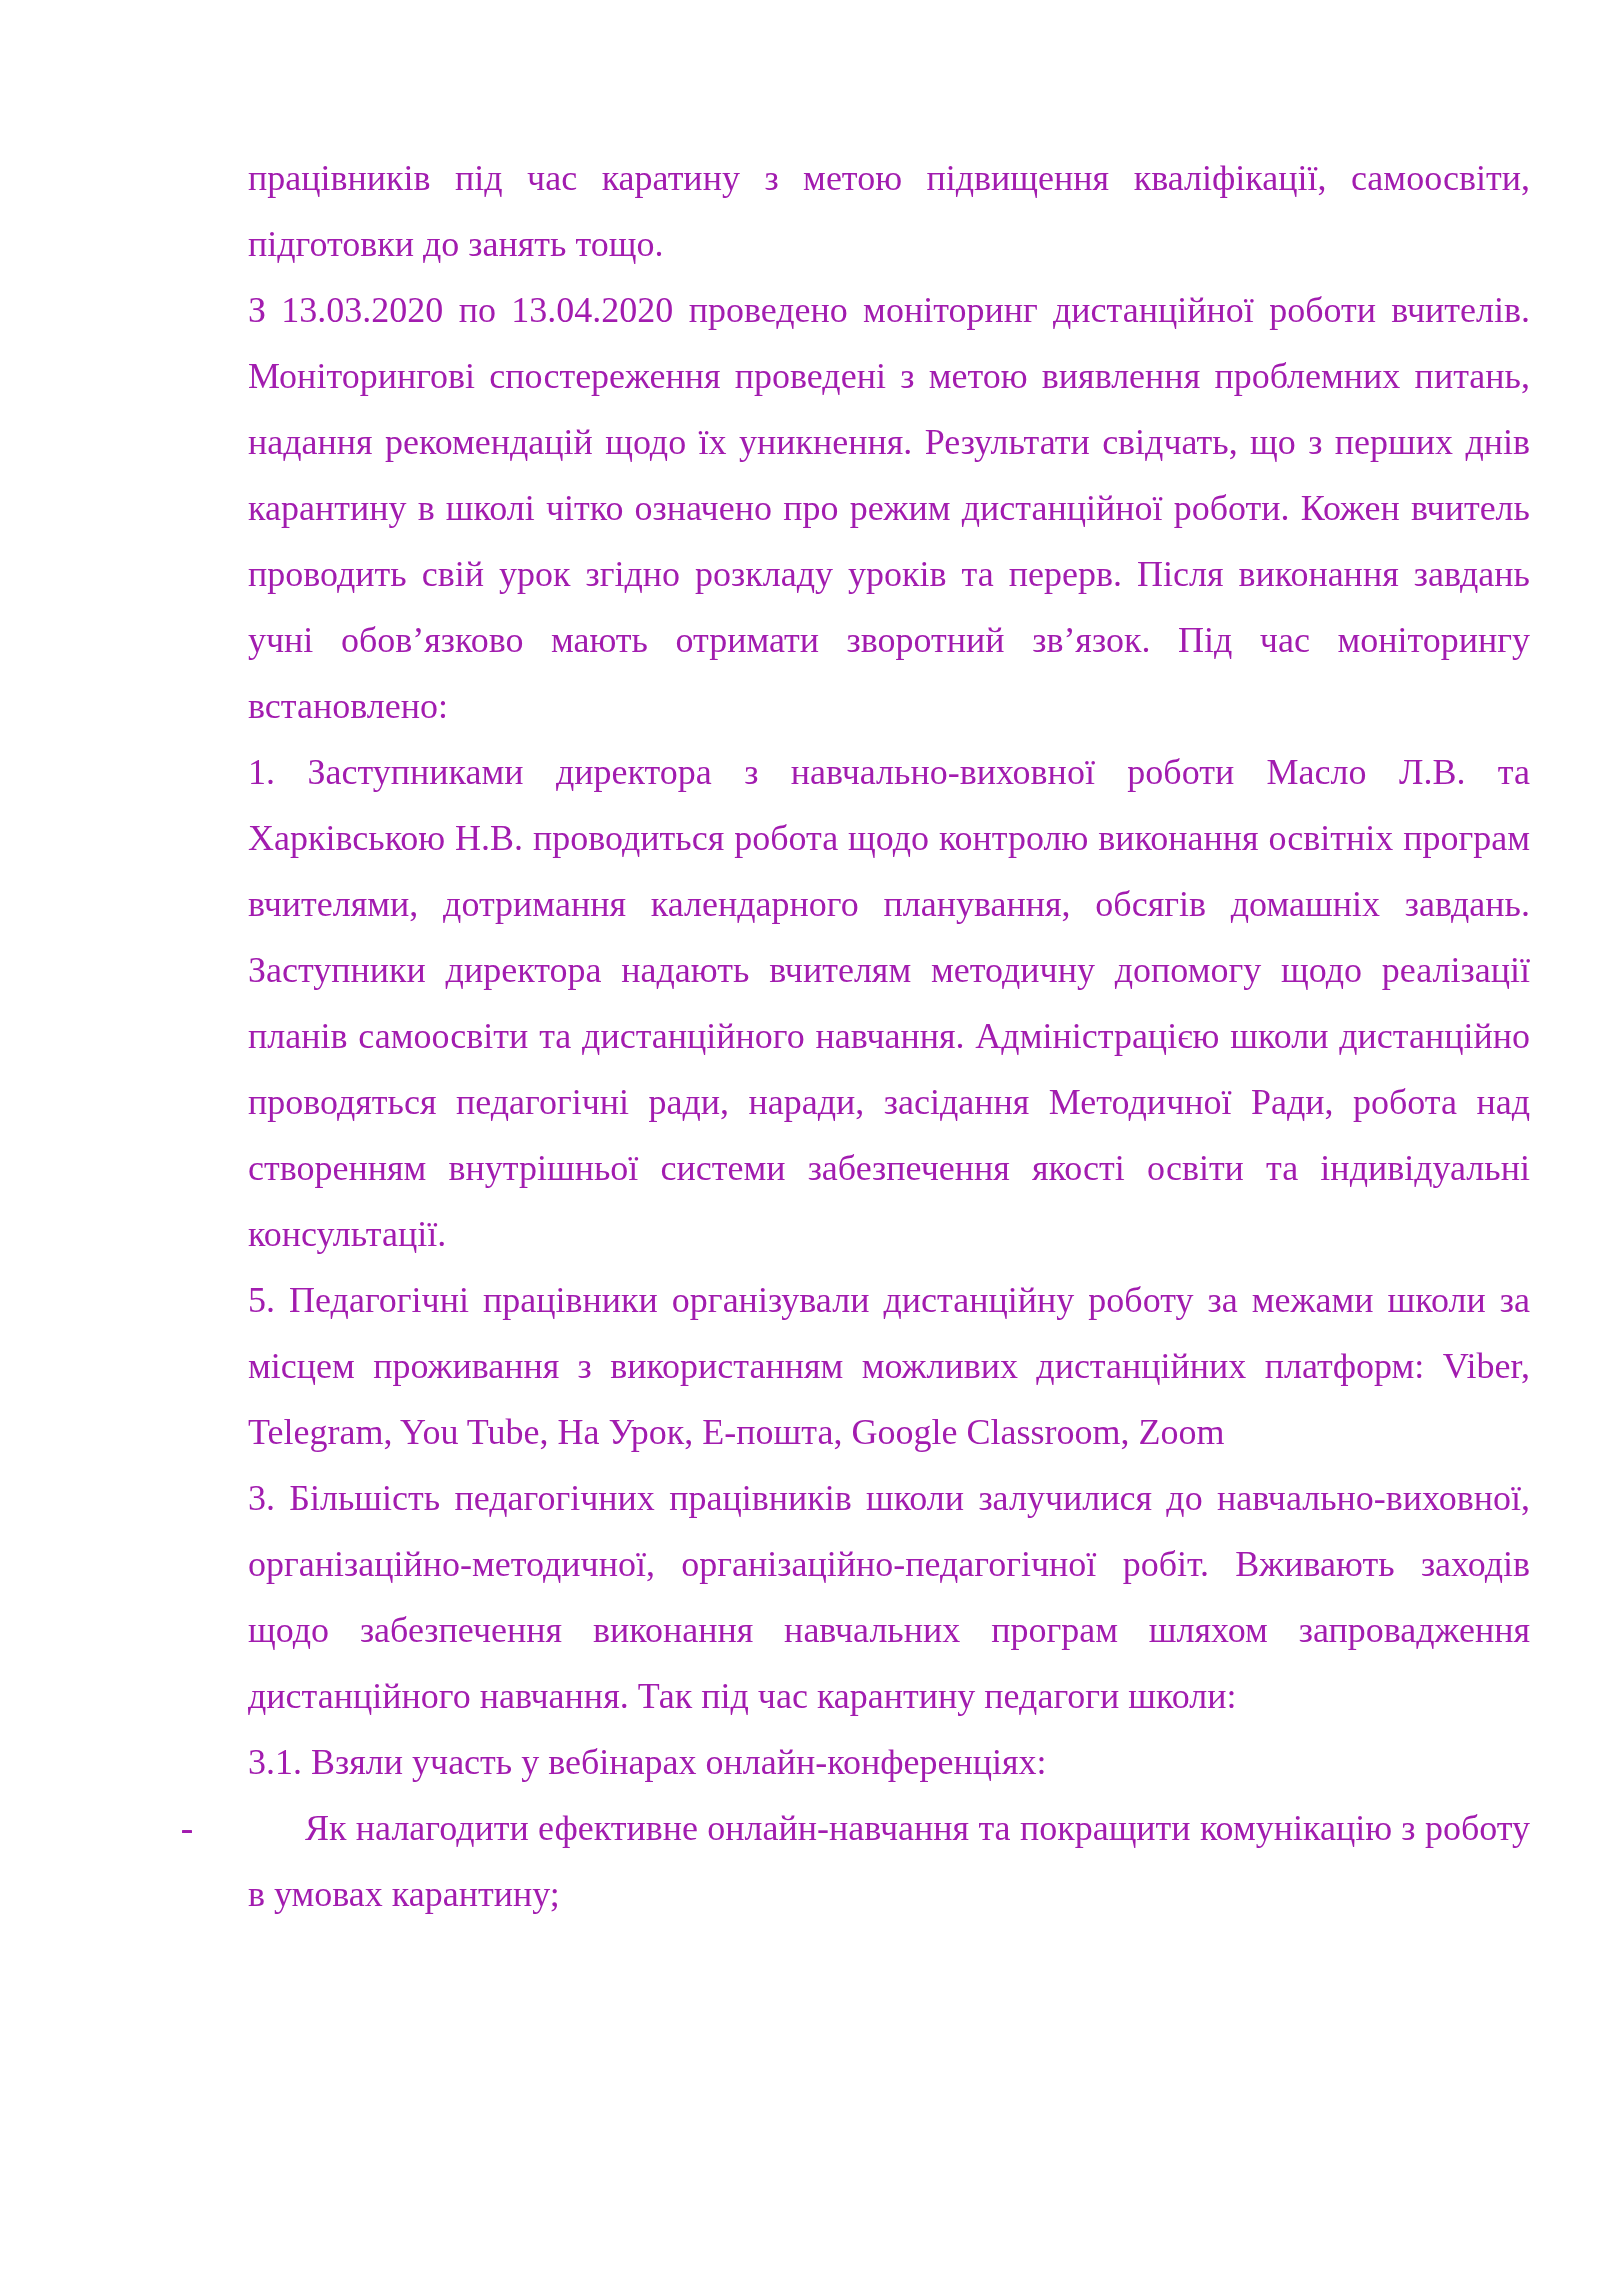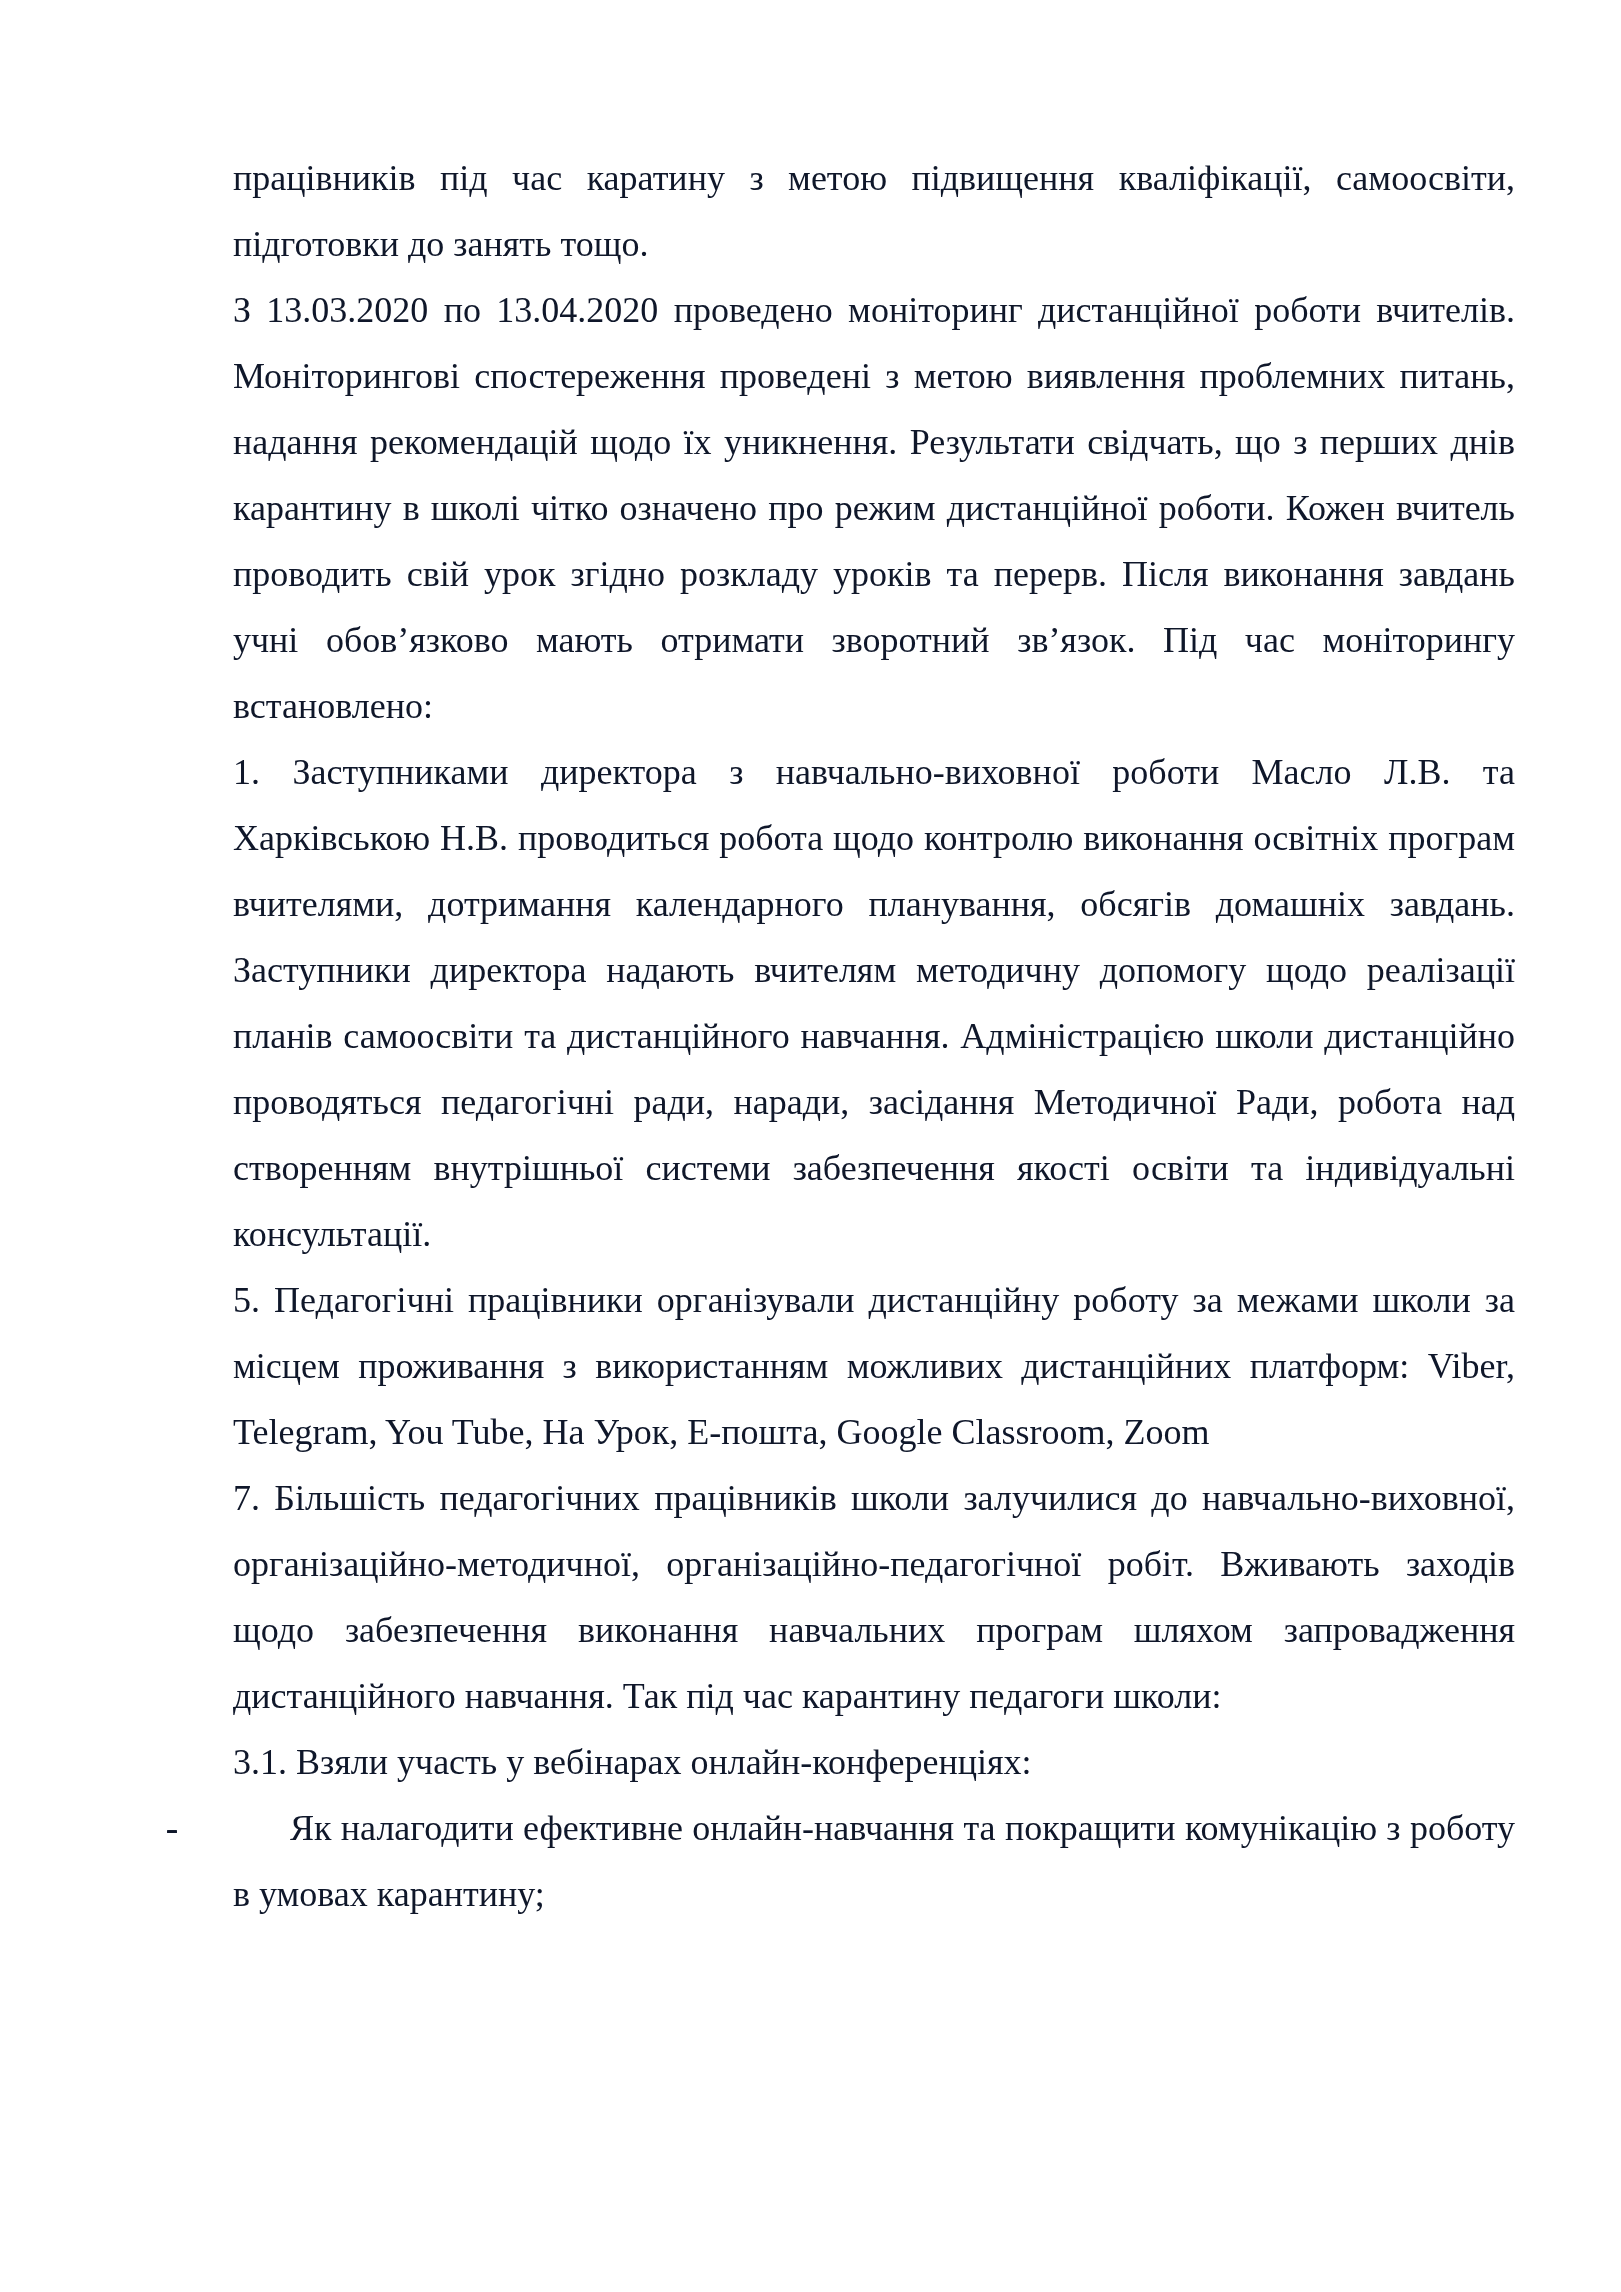--- a/index.html
+++ b/index.html
@@ -1,33 +1,33 @@
 <!DOCTYPE html>
 <html><head>
 <meta charset="utf-8">
 <style>
   html, body { margin:0; padding:0; background:#ffffff; }
   body { width:1621px; height:2293px; position:relative; overflow:hidden; }
-  .page { position:absolute; left:233px; top:145px; width:1282px;
-    font-family:"Liberation Serif","DejaVu Serif",serif; font-size:36px; color:#0f172a;
+  .page { position:absolute; left:248px; top:145px; width:1282px;
+    font-family:"Liberation Serif","DejaVu Serif",serif; font-size:36px; color:#a21caf;
     line-height:66px; }
   .p { margin:0; text-align:justify; text-align-last:left; }
   .li { position:relative; margin:0; text-align:justify; text-align-last:left; }
   .dash { position:absolute; left:-67px; top:0; }
   .li.indent .txt { padding-left:57px; }
 </style>
 </head>
 <body>
 
 <div class="page">
   <p class="p">працівників під час каратину з метою підвищення кваліфікації, самоосвіти, підготовки до занять тощо.</p>
   <p class="p">З 13.03.2020 по 13.04.2020 проведено моніторинг дистанційної роботи вчителів. Моніторингові спостереження проведені з метою виявлення проблемних питань, надання рекомендацій щодо їх уникнення. Результати свідчать, що з перших днів карантину в школі чітко означено про режим дистанційної роботи. Кожен вчитель проводить свій урок згідно розкладу уроків та перерв. Після виконання завдань учні обов’язково мають отримати зворотний зв’язок. Під час моніторингу встановлено:</p>
   <p class="p">1. Заступниками директора з навчально-виховної роботи Масло Л.В. та Харківською Н.В. проводиться робота щодо контролю виконання освітніх програм вчителями, дотримання календарного планування, обсягів домашніх завдань. Заступники директора надають вчителям методичну допомогу щодо реалізації планів самоосвіти та дистанційного навчання. Адміністрацією школи дистанційно проводяться педагогічні ради, наради, засідання Методичної Ради, робота над створенням внутрішньої системи забезпечення якості освіти та індивідуальні консультації.</p>
   <p class="p">5. Педагогічні працівники організували дистанційну роботу за межами школи за місцем проживання з використанням можливих дистанційних платформ: Viber, Telegram,  You Tube,  На Урок, E-пошта, Google Classroom, Zoom</p>
-  <p class="p">7. Більшість педагогічних працівників школи залучилися до навчально-виховної, організаційно-методичної, організаційно-педагогічної робіт. Вживають заходів щодо забезпечення виконання навчальних програм шляхом запровадження дистанційного навчання. Так під час карантину педагоги школи:</p>
+  <p class="p">3. Більшість педагогічних працівників школи залучилися до навчально-виховної, організаційно-методичної, організаційно-педагогічної робіт. Вживають заходів щодо забезпечення виконання навчальних програм шляхом запровадження дистанційного навчання. Так під час карантину педагоги школи:</p>
   <p class="p" style="padding-left:0">3.1. Взяли участь у вебінарах онлайн-конференціях:</p>
   <div>
     <div class="li">
       <span class="dash">-</span>
     </div>
     <div class="li indent">
       <span class="dash">-</span>
     </div>
     <div class="li indent">
       <span class="dash">-</span>

